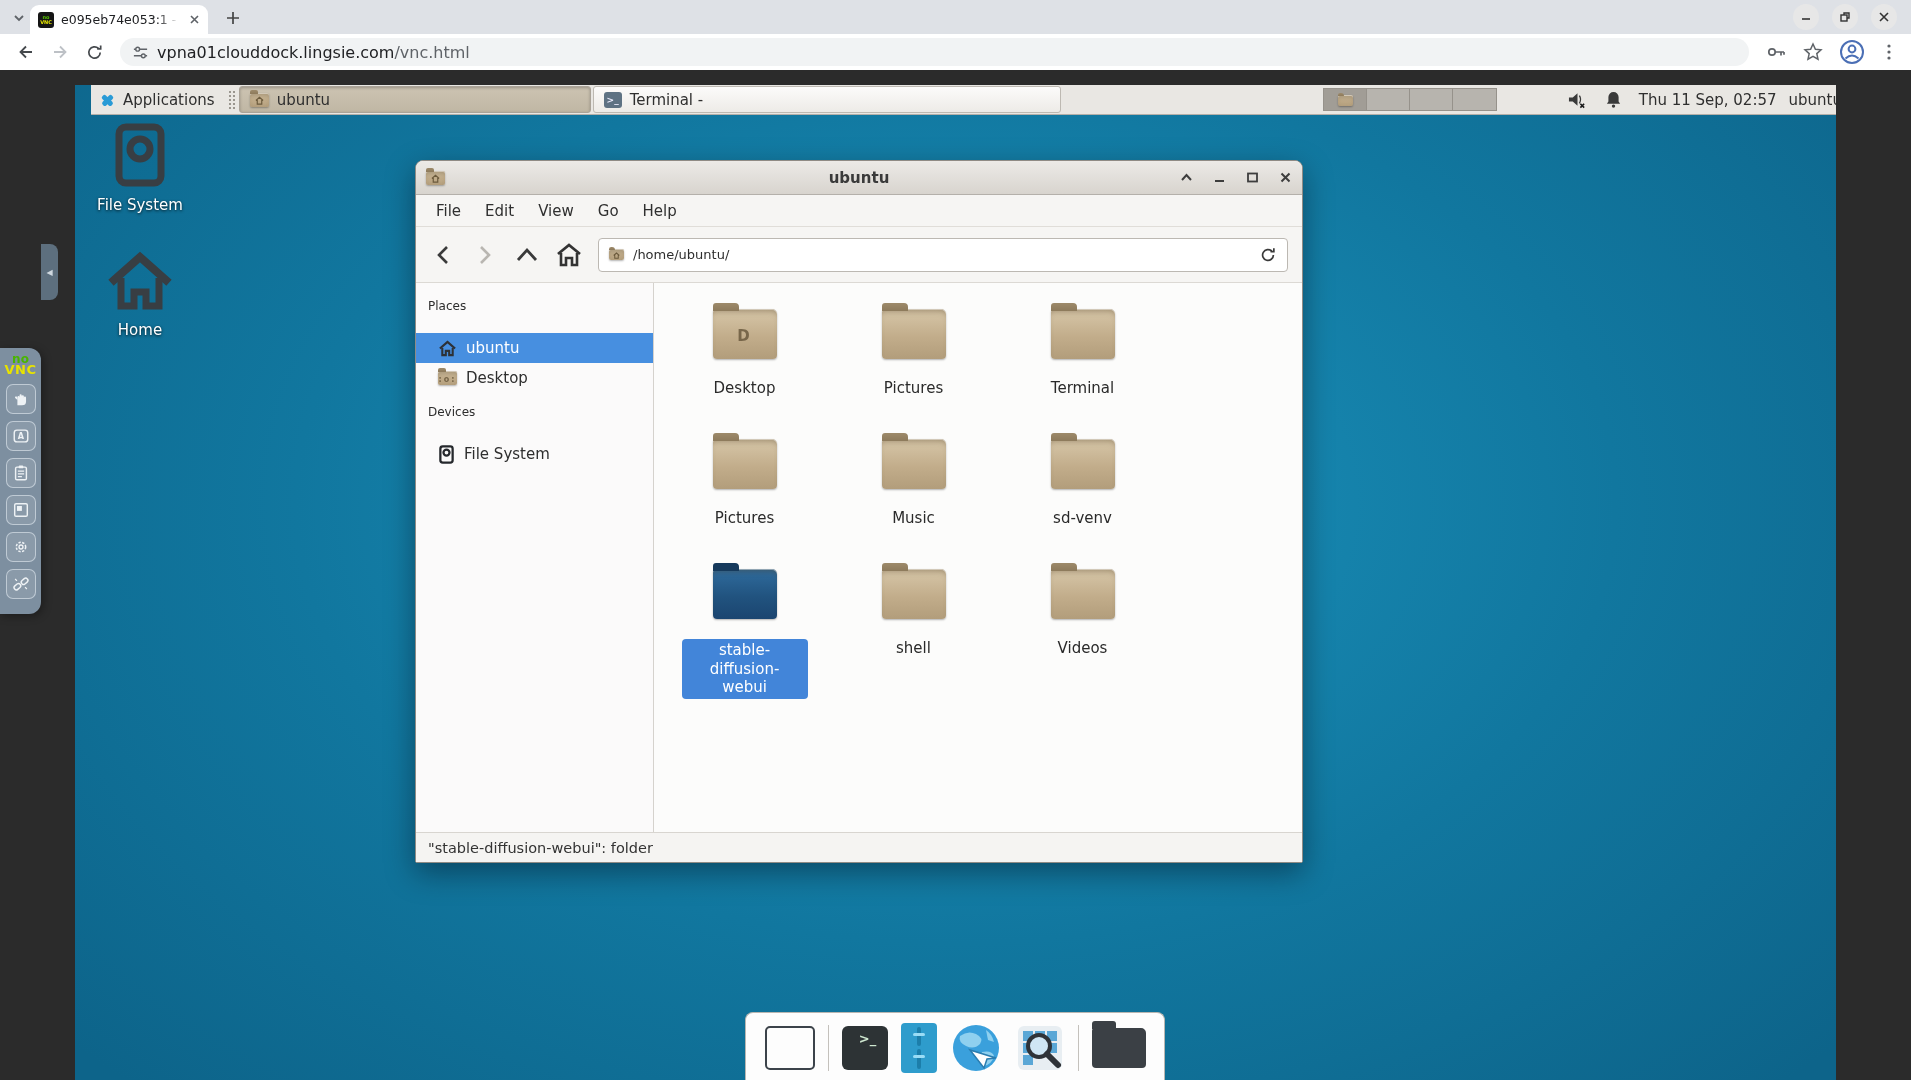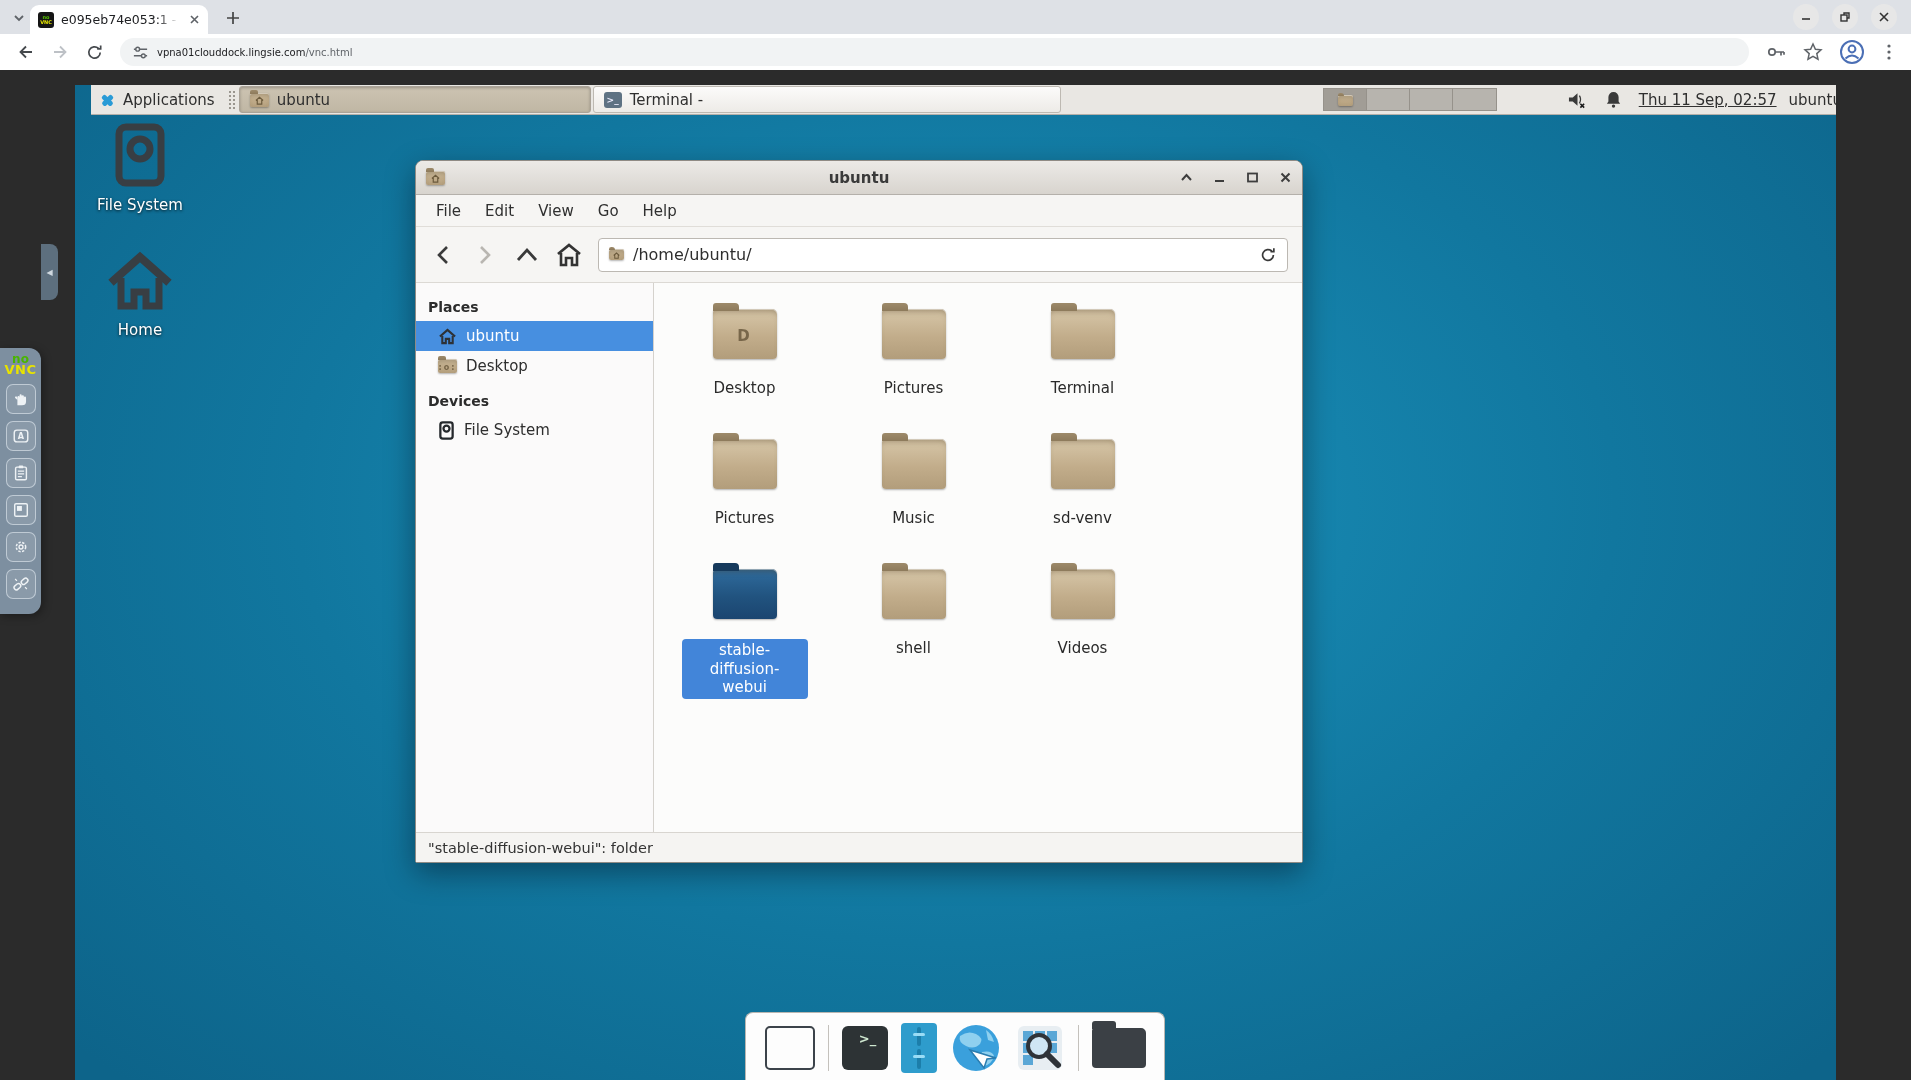--- a/index.html
+++ b/index.html
@@ -24,21 +24,21 @@
     display:flex; align-items:center; justify-content:center; }
   .win-controls { position:absolute; right:14px; top:4px; display:flex; gap:13px; }
   .win-btn { width:26px; height:26px; border-radius:50%; background:#e7e7e7; color:#333;
     display:flex; align-items:center; justify-content:center; }
   .toolbar { position:absolute; left:0; top:34px; width:100%; height:36px; background:#fff;
     display:flex; align-items:center; padding:0 14px; gap:10px; }
   .nav-ic { width:24px; height:24px; display:flex; align-items:center; justify-content:center; color:#45494d; }
   .nav-ic.disabled { color:#bdc1c6; }
   .omnibox { flex:1; height:28px; background:#f1f3f4; border-radius:14px; display:flex;
     align-items:center; padding:0 12px; gap:8px; margin-left:4px; }
-  .url { font-size:10px; color:#202124; white-space:nowrap; }
+  .url { font-size:16px; color:#202124; white-space:nowrap; }
   .url .path { color:#5f6368; }
   .tb-right { display:flex; align-items:center; gap:16px; margin-left:6px; }
 
   
   .page { position:absolute; left:0; top:70px; width:1911px; height:1010px; background:#2b2b2b; }
   .screen { position:absolute; left:75px; top:15px; width:1761px; height:995px; overflow:hidden;
     background:radial-gradient(ellipse 1200px 800px at 50% 42%, #1b93bd 0%, #11779f 55%, #0d648a 100%); }
 
   
   .panel { position:absolute; left:16px; top:0; width:100%; height:30px; background:#e9e7e3;
@@ -54,21 +54,21 @@
     margin:1px 1px; border-radius:3px; font-size:15px; color:#2f2f2f; }
   .taskbtn.active { width:352px; background:linear-gradient(#ccc3b2,#c0b7a4); box-shadow:inset 0 1px 3px rgba(0,0,0,.25); }
   .taskbtn.inactive { width:468px; background:linear-gradient(#fcfbfa,#edebe7); border-color:#bdb9b2; }
   .term-ic { width:18px; height:16px; background:#5e7283; border-radius:3px; color:#eef; font-size:9px;
     display:flex; align-items:center; justify-content:center; font-weight:bold; }
   .spacer { flex:1; }
   .pager { display:flex; margin:3px 0; border:1px solid #96928b; }
   .ws { width:43px; background:#b7b4ae; border-right:1px solid #96928b; position:relative; }
   .ws:last-child { border-right:none; }
   .ws.active { background:#a19d96; }
-  .tray { display:flex; align-items:center; gap:17px; padding:0 12px; color:#333;text-decoration:underline; }
+  .tray { display:flex; align-items:center; gap:17px; padding:0 12px; color:#333; }
   .clock { font-size:15px; color:#2f2f2f; white-space:nowrap; }
   .panel-user { font-size:15px; color:#2f2f2f; padding-right:10px; display:flex; align-items:center; }
 
   
   .fld { position:relative; background:linear-gradient(180deg,#d7c7a9 0%,#c2ad8b 55%,#b29d7b 100%);
     border-radius:3px 5px 4px 4px;
     box-shadow:inset 0 1px 0 rgba(255,255,255,.45), inset 0 6px 6px -4px rgba(80,60,30,.45), 0 1px 2px rgba(0,0,0,.3); }
   .fld::before { content:""; position:absolute; top:-6px; left:0; width:42%; height:8px;
     background:linear-gradient(#9d8a6a,#8d7a5b); border-radius:3px 4px 0 0; }
   .fld.blue { background:linear-gradient(180deg,#2f6c9e 0%,#21537f 55%,#1b4570 100%); }
@@ -98,24 +98,24 @@
   .tb-controls { margin-left:auto; display:flex; gap:20px; z-index:2; color:#3d3d3d; }
   .tb-controls span { display:flex; align-items:center; }
   .menubar { height:32px; background:#f6f5f3; border-bottom:1px solid #e0ddd8; display:flex;
     align-items:center; padding:0 8px; }
   .menu-item { font-size:15px; color:#2f2f2f; padding:5px 12px; }
   .fm-toolbar { height:56px; background:#f6f5f3; border-bottom:1px solid #dcd9d4; display:flex;
     align-items:center; padding:0 14px; gap:16px; }
   .fm-nav { display:flex; align-items:center; justify-content:center; width:26px; height:26px; }
   .pathbar { flex:1; height:34px; background:#fff; border:1px solid #bcb8b2; border-radius:4px;
     display:flex; align-items:center; padding:0 10px; gap:9px; }
-  .path-text { font-size:16px; color:#2e2e2e; flex:1; }
+  .path-text { font-size:13px; color:#2e2e2e; flex:1; }
   .fm-body { flex:1; display:flex; min-height:0; }
   .sidebar { width:238px; background:#fbfafa; border-right:1px solid #d5d2cd; padding-top:12px; }
-  .side-header { font-weight:bold; font-size:14px; color:#2c2c2c; padding:4px 12px 6px; }
+  .side-header { font-weight:normal; font-size:12px; color:#2c2c2c; padding:4px 12px 20px; }
   .side-row { height:30px; display:flex; align-items:center; gap:9px; padding-left:22px; font-size:15px; color:#2e2e2e; }
   .side-row.selected { background:#478fe0; color:#fff; }
   .files { flex:1; position:relative; background:#fcfcfb; }
   .filegrid { position:absolute; inset:0; display:grid; grid-template-columns:repeat(3,169px);
     grid-auto-rows:130px; padding:26px 0 0 6px; }
   .file-item { display:flex; flex-direction:column; align-items:center; }
   .file-item .fld-big { margin-bottom:20px; }
   .file-label { font-size:15px; color:#2a2a2a; text-align:center; max-width:126px; line-height:1.25; }
   .file-item.selected .file-label { background:#4285d9; color:#fff; border-radius:4px; padding:2px 7px; }
   .statusbar { height:30px; border-top:1px solid #d8d5d0; background:#f5f4f2; display:flex;

